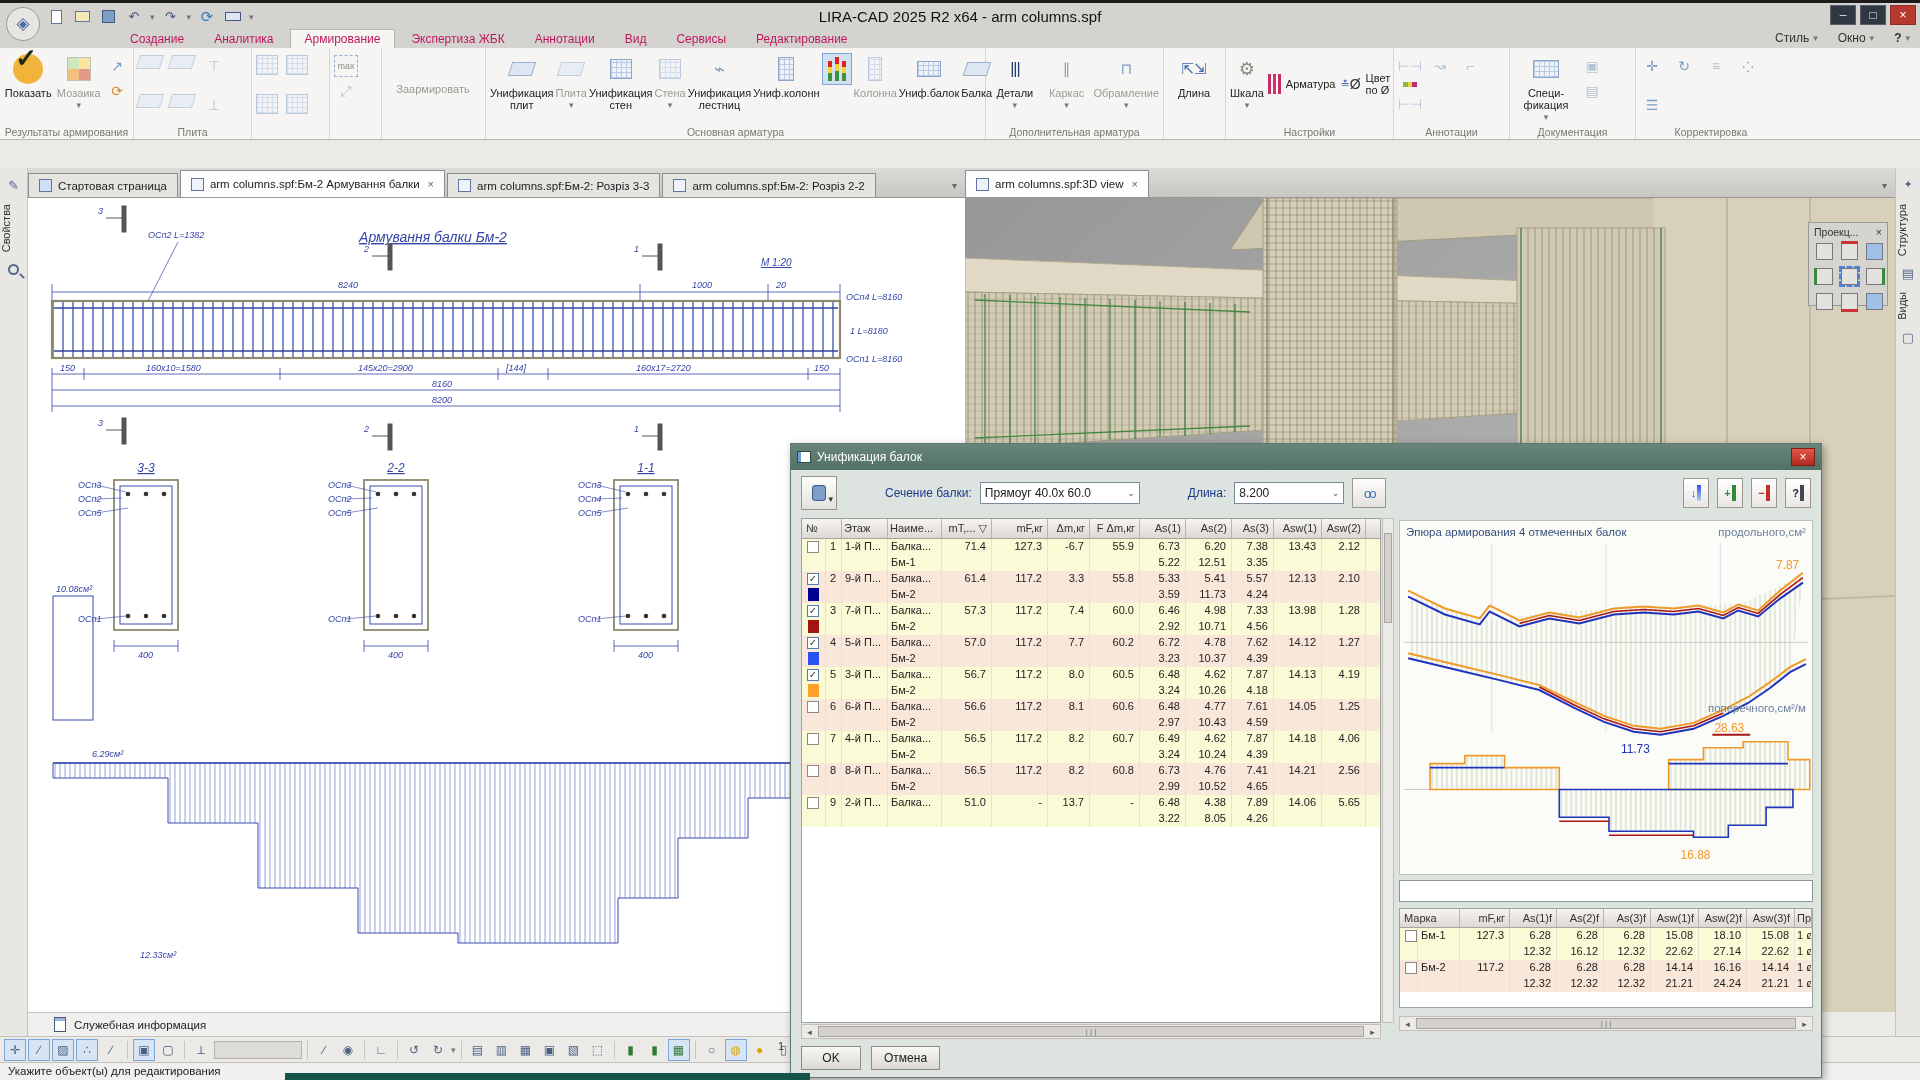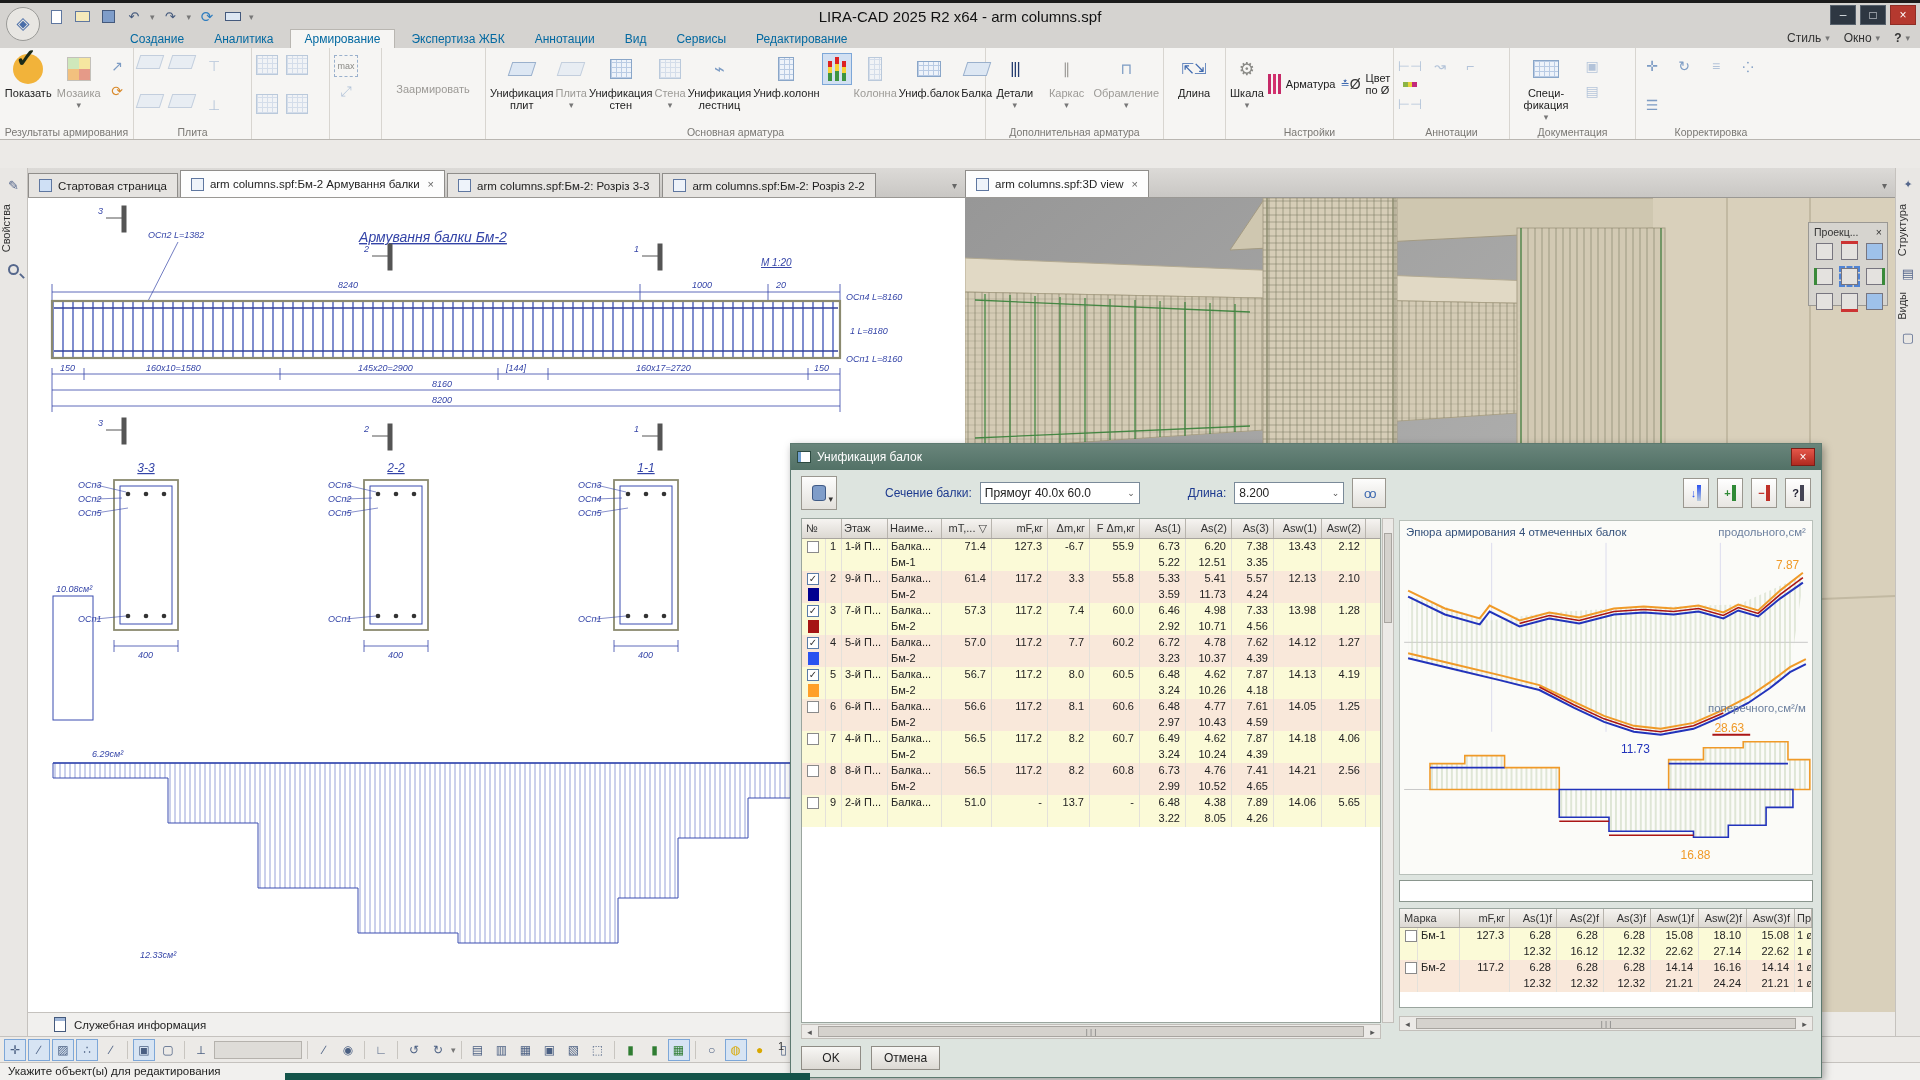--- a/index.html
+++ b/index.html
@@ -16,23 +16,23 @@
   .qbtn { width:20px; height:18px; display:flex; align-items:center; justify-content:center; color:#44597c; font-size:13px; }
   .qpage { width:11px; height:14px; background:#fff; border:1px solid #5f77a0; }
   .qfold { width:15px; height:11px; background:#f5e9bb; border:1px solid #5f77a0; }
   .qdisk { width:13px; height:13px; background:#7f9dc9; border:1px solid #44597c; }
   .winbtns { position:absolute; right:4px; top:2px; display:flex; gap:4px; z-index:3; }
   .wbtn { width:26px; height:20px; background:#2e3742; color:#dfe3e8; border:1px solid #56606b; display:flex; align-items:center; justify-content:center; font-size:12px; }
   .wbtn.close { background:#b5392f; border-color:#8f2d25; color:#fff; }
 
   
   .rtabs { position:absolute; left:0; top:30px; width:1920px; height:18px; background:#d5d3d0; display:flex; align-items:flex-end; padding-left:116px; gap:2px; }
-  .rtab { padding:2px 14px; font-size:12px; color:#0369a1; }
+  .rtab { padding:2px 14px; font-size:12px; color:#be185d; }
   .rtab.active { background:#f6f5f3; border:1px solid #b9b6b1; border-bottom:none; }
-  .rmenu { position:absolute; right:10px; top:31px; display:flex; gap:14px; font-size:12px; color:#333; }
+  .rmenu { position:absolute; right:10px; top:31px; display:flex; gap:20px; font-size:12px; color:#333; }
   .rmenu .mi { display:flex; gap:4px; align-items:center; }
   .caret { color:#777; font-size:9px; }
   .helpq { color:#333; font-weight:bold; }
 
   
   .ribbon { position:absolute; left:0; top:48px; width:1920px; height:92px; background:#f6f5f3; border-bottom:1px solid #b9b6b1; display:flex; }
   .rgroup { position:relative; height:100%; border-right:1px solid #d8d5d0; padding:3px 4px 14px 4px; display:flex; gap:2px; }
   .glabel { position:absolute; left:0; right:0; bottom:1px; text-align:center; font-size:10.5px; color:#7a7874; white-space:nowrap; overflow:hidden; }
   .bigbtn { width:62px; display:flex; flex-direction:column; align-items:center; justify-content:flex-start; padding-top:2px; font-size:11px; color:#222; text-align:center; line-height:12px; }
   .bigbtn .bicon { width:30px; height:32px; display:flex; align-items:center; justify-content:center; margin-bottom:2px; }

